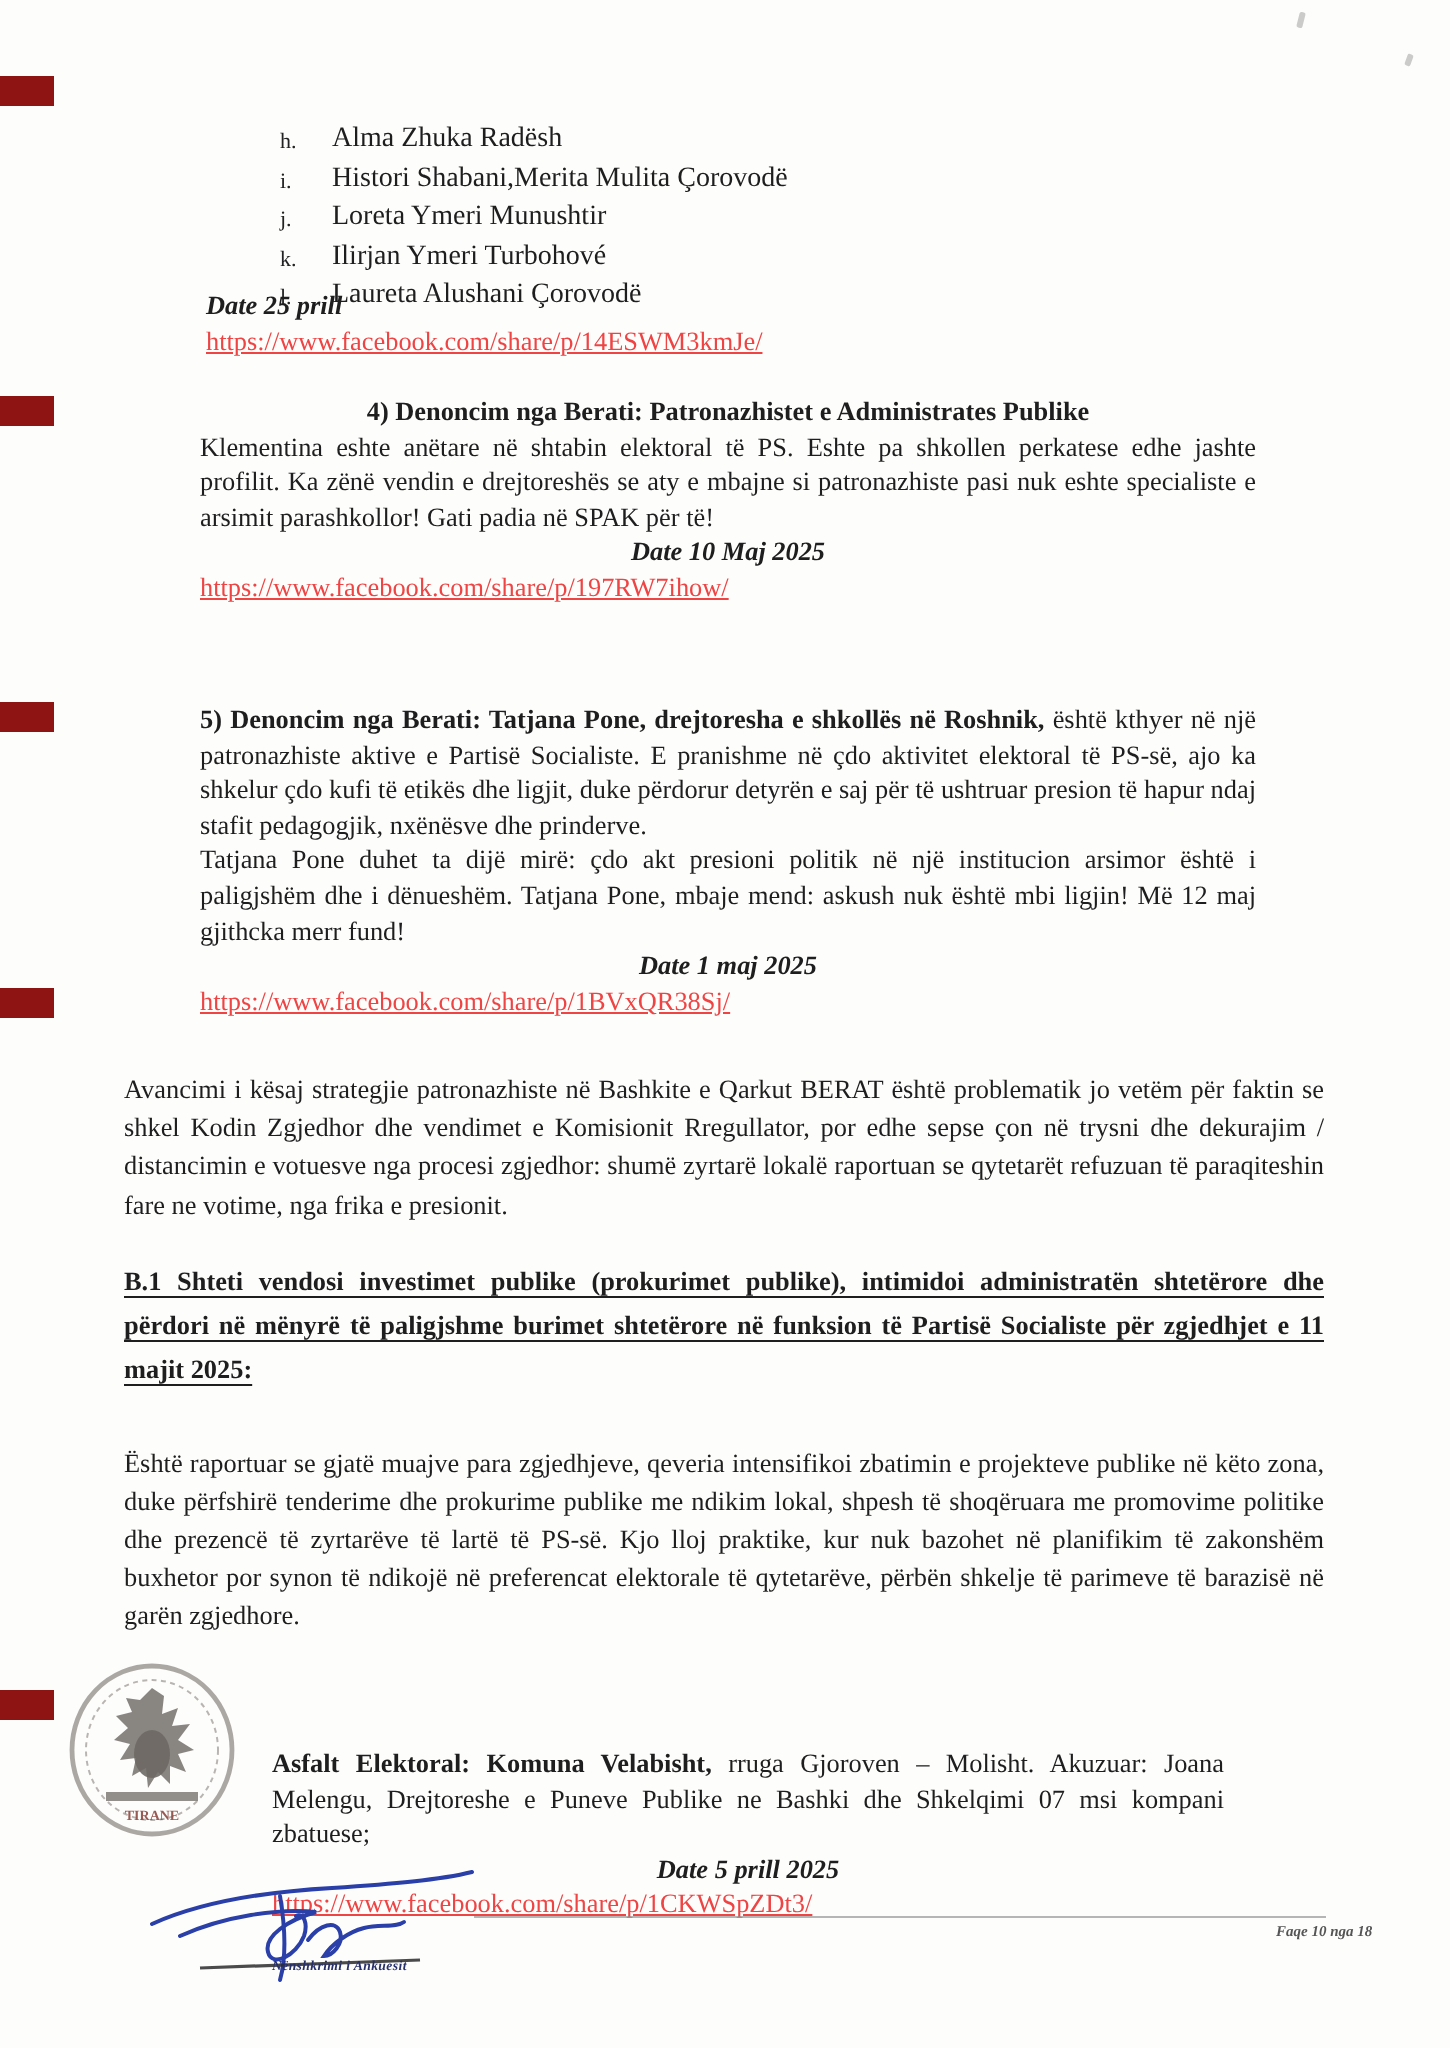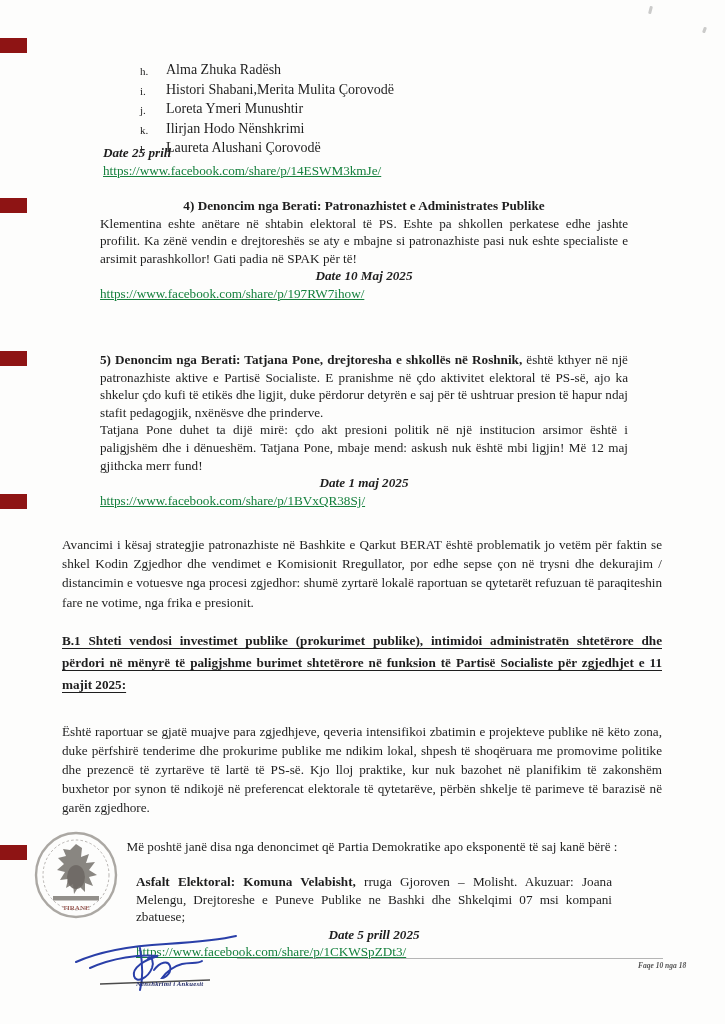--- a/index.html
+++ b/index.html
@@ -7,21 +7,21 @@
     position:relative;width:725px;height:1024px;margin:0 auto;
     background:#fdfdfc;overflow:hidden;
     font-family:"Liberation Serif","DejaVu Serif",serif;
     color:#1e1e1e;font-size:13.2px;
   }
   .abs{position:absolute;}
   p{margin:0;text-align:center;}
   .j{text-align:justify;text-align-last:left;}
   .b{font-weight:bold;}
   .bi{font-weight:bold;font-style:italic;}
-  .link{color:#15803d;text-decoration:underline;cursor:pointer;display:block;}
+  .link{color:#ef4444;text-decoration:underline;cursor:pointer;display:block;}
   .sec{line-height:17.6px;}
   .mainpara{line-height:19.2px;}
   .list-row{display:flex;line-height:17.5px;}
   .list-letter{width:26px;flex:0 0 26px;font-size:11px;padding-top:2px;color:#222;}
   .list-text{font-size:14px;}
   .b1{font-weight:bold;text-decoration:underline;text-underline-offset:3px;line-height:21.8px;}
   .redact{position:absolute;left:0;width:27px;height:15px;background:#8e1414;}
   .speck{position:absolute;background:#b9b9b9;opacity:.75;border-radius:1px;}
   .footer-line{position:absolute;left:237px;top:958px;width:426px;height:1px;background:#8f8f8f;opacity:.65;}
   .faqe{position:absolute;left:638px;top:961px;font-size:7.5px;font-style:italic;font-weight:bold;color:#555;}
@@ -54,21 +54,21 @@
     <div class="list-row">
       <span class="list-letter">i.</span>
       <span class="list-text">Histori Shabani,Merita Mulita Çorovodë</span>
     </div>
     <div class="list-row">
       <span class="list-letter">j.</span>
       <span class="list-text">Loreta Ymeri Munushtir</span>
     </div>
     <div class="list-row">
       <span class="list-letter">k.</span>
-      <span class="list-text">Ilirjan Hodo Nënshkrimi</span>
+      <span class="list-text">Ilirjan Ymeri Turbohové</span>
     </div>
     <div class="list-row">
       <span class="list-letter">l.</span>
       <span class="list-text">Laureta Alushani Çorovodë</span>
     </div>
   </div>
 
   <div class="abs bi" style="left:103px;top:145px;">Date 25 prill</div>
   <a class="abs link" style="left:103px;top:163px;">https://www.facebook.com/share/p/14ESWM3kmJe/</a>
 
@@ -86,21 +86,20 @@
     <a class="link">https://www.facebook.com/share/p/1BVxQR38Sj/</a>
   </div>
 
   <p class="abs j mainpara" style="left:62px;top:535px;width:600px;">Avancimi i kësaj strategjie patronazhiste në Bashkite e Qarkut BERAT është problematik jo vetëm për faktin se shkel Kodin Zgjedhor dhe vendimet e Komisionit Rregullator, por edhe sepse çon në trysni dhe dekurajim / distancimin e votuesve nga procesi zgjedhor: shumë zyrtarë lokalë raportuan se qytetarët refuzuan të paraqiteshin fare ne votime, nga frika e presionit.</p>
 
   <p class="abs j b1" style="left:62px;top:630px;width:600px;">B.1 Shteti vendosi investimet publike (prokurimet publike), intimidoi administratën shtetërore dhe përdori në mënyrë të paligjshme burimet shtetërore në funksion të Partisë Socialiste për zgjedhjet e 11 majit 2025:</p>
 
 
   <p class="abs j mainpara" style="left:62px;top:722px;width:600px;line-height:19px;">Është raportuar se gjatë muajve para zgjedhjeve, qeveria intensifikoi zbatimin e projekteve publike në këto zona, duke përfshirë tenderime dhe prokurime publike me ndikim lokal, shpesh të shoqëruara me promovime politike dhe prezencë të zyrtarëve të lartë të PS-së. Kjo lloj praktike, kur nuk bazohet në planifikim të zakonshëm buxhetor por synon të ndikojë në preferencat elektorale të qytetarëve, përbën shkelje të parimeve të barazisë në garën zgjedhore.</p>
 
-  <p class="abs" style="left:62px;top:839px;width:620px;">Më poshtë janë disa nga denoncimet që Partia Demokratike apo eksponentë të saj kanë bërë :</p>
 
   <div class="abs sec" style="left:136px;top:873px;width:476px;">
     <p class="j"><span class="b">Asfalt Elektoral: Komuna Velabisht,</span><span> rruga Gjoroven – Molisht. Akuzuar: Joana Melengu, Drejtoreshe e Puneve Publike ne Bashki dhe Shkelqimi 07 msi kompani zbatuese;</span></p>
     <p class="bi">Date 5 prill 2025</p>
     <a class="link">https://www.facebook.com/share/p/1CKWSpZDt3/</a>
   </div>
 
   <div class="stamp-wrap">
     <svg width="86" height="92" viewBox="0 0 86 92">
       <ellipse cx="43" cy="45" rx="40" ry="42" fill="none" stroke="#7d7872" stroke-width="2.4" opacity="0.75"></ellipse>

